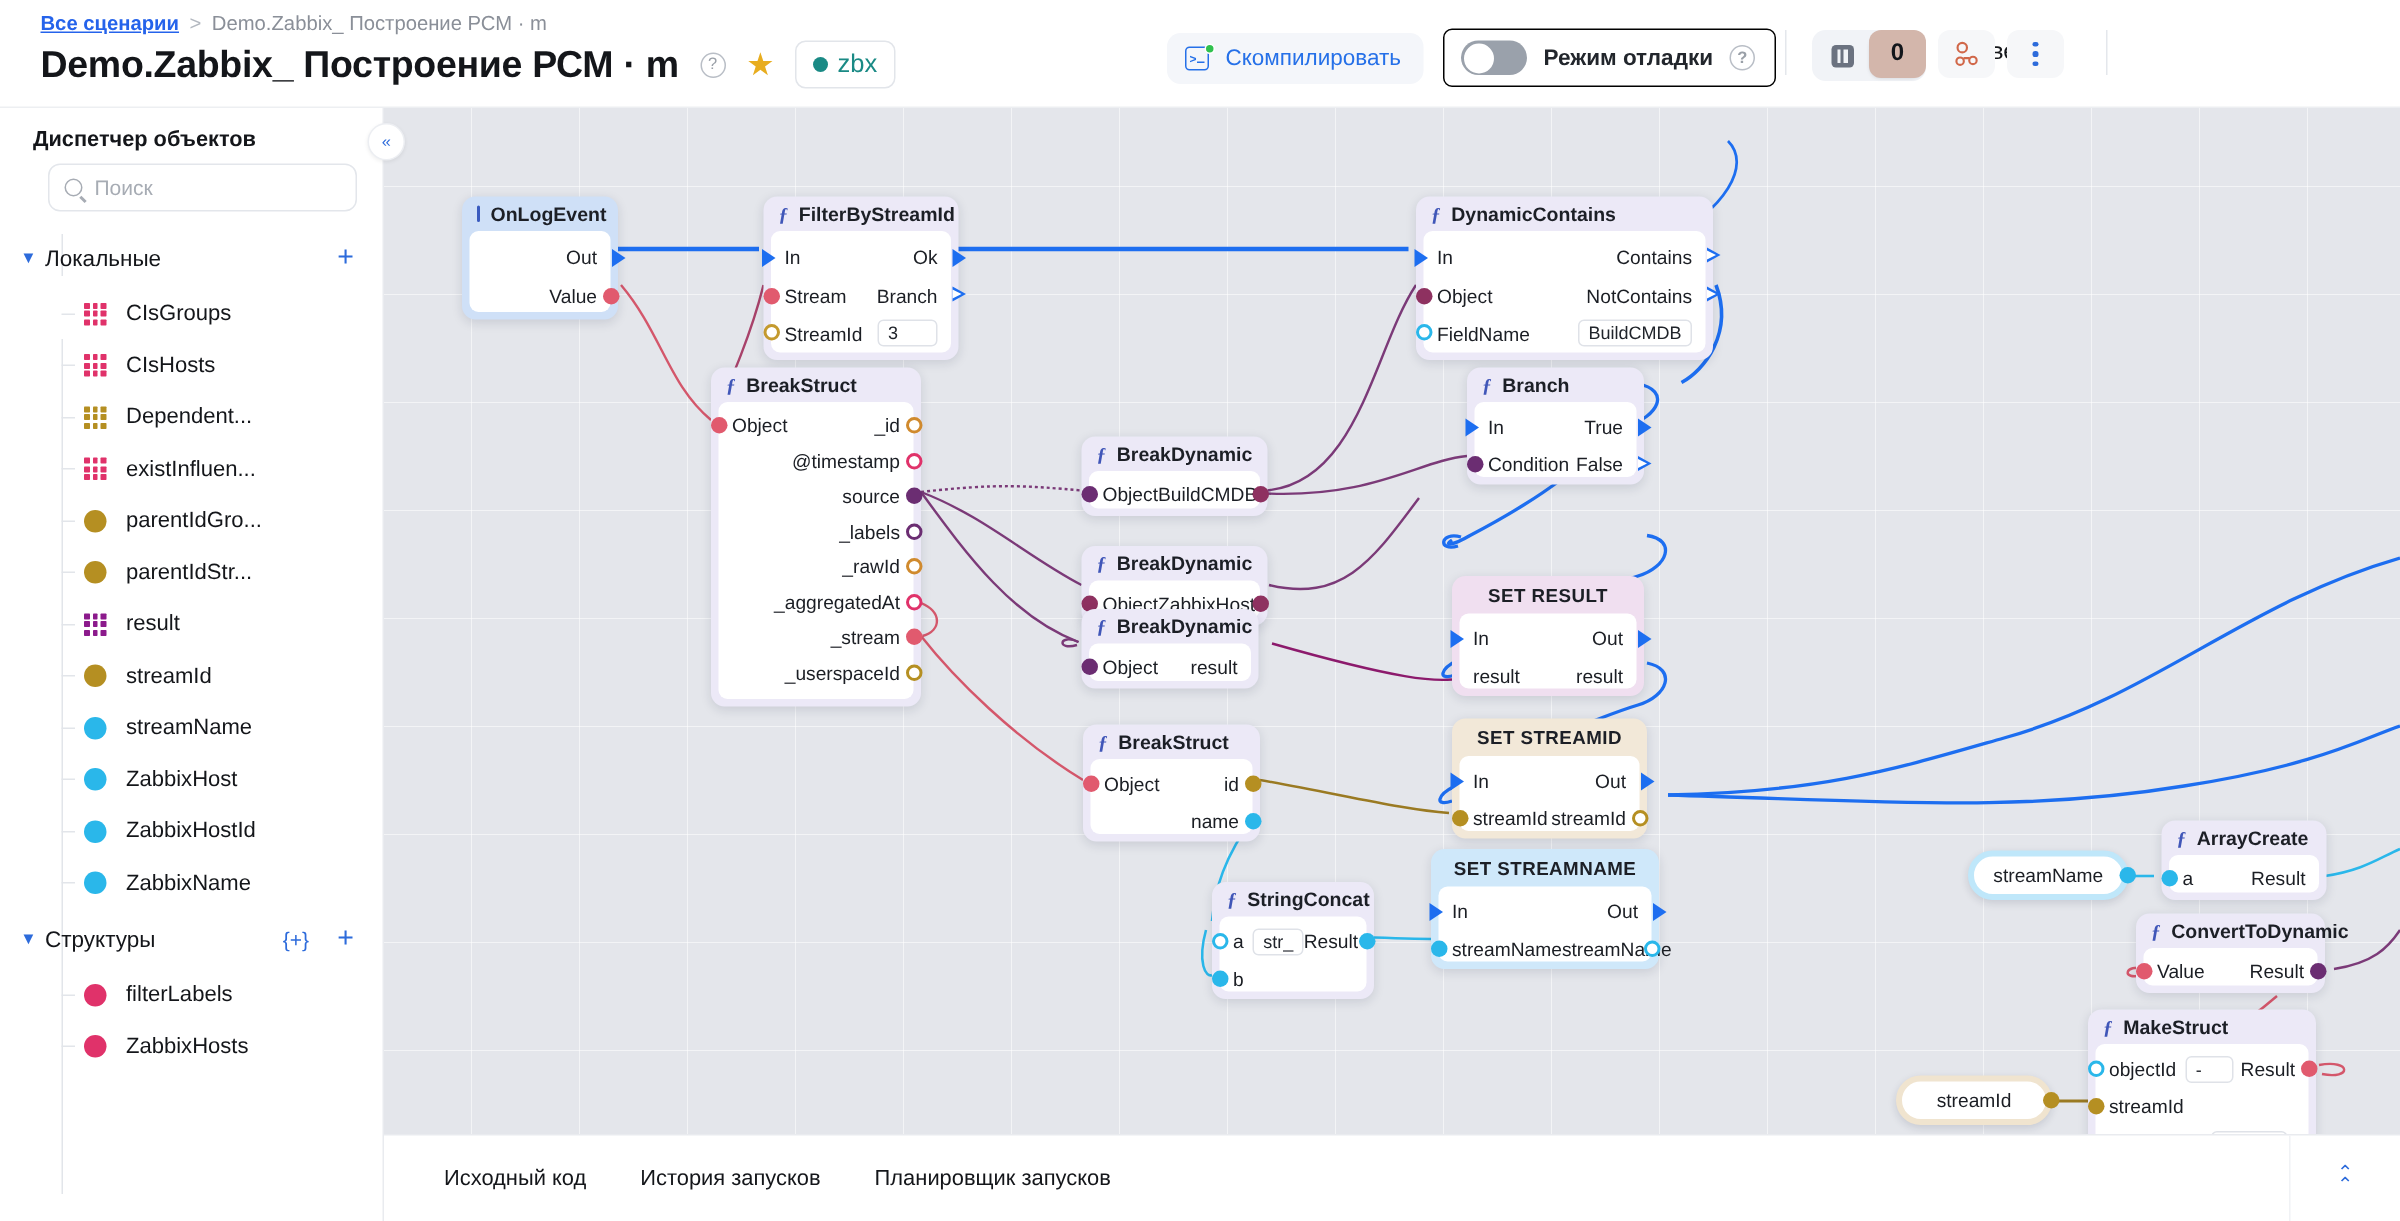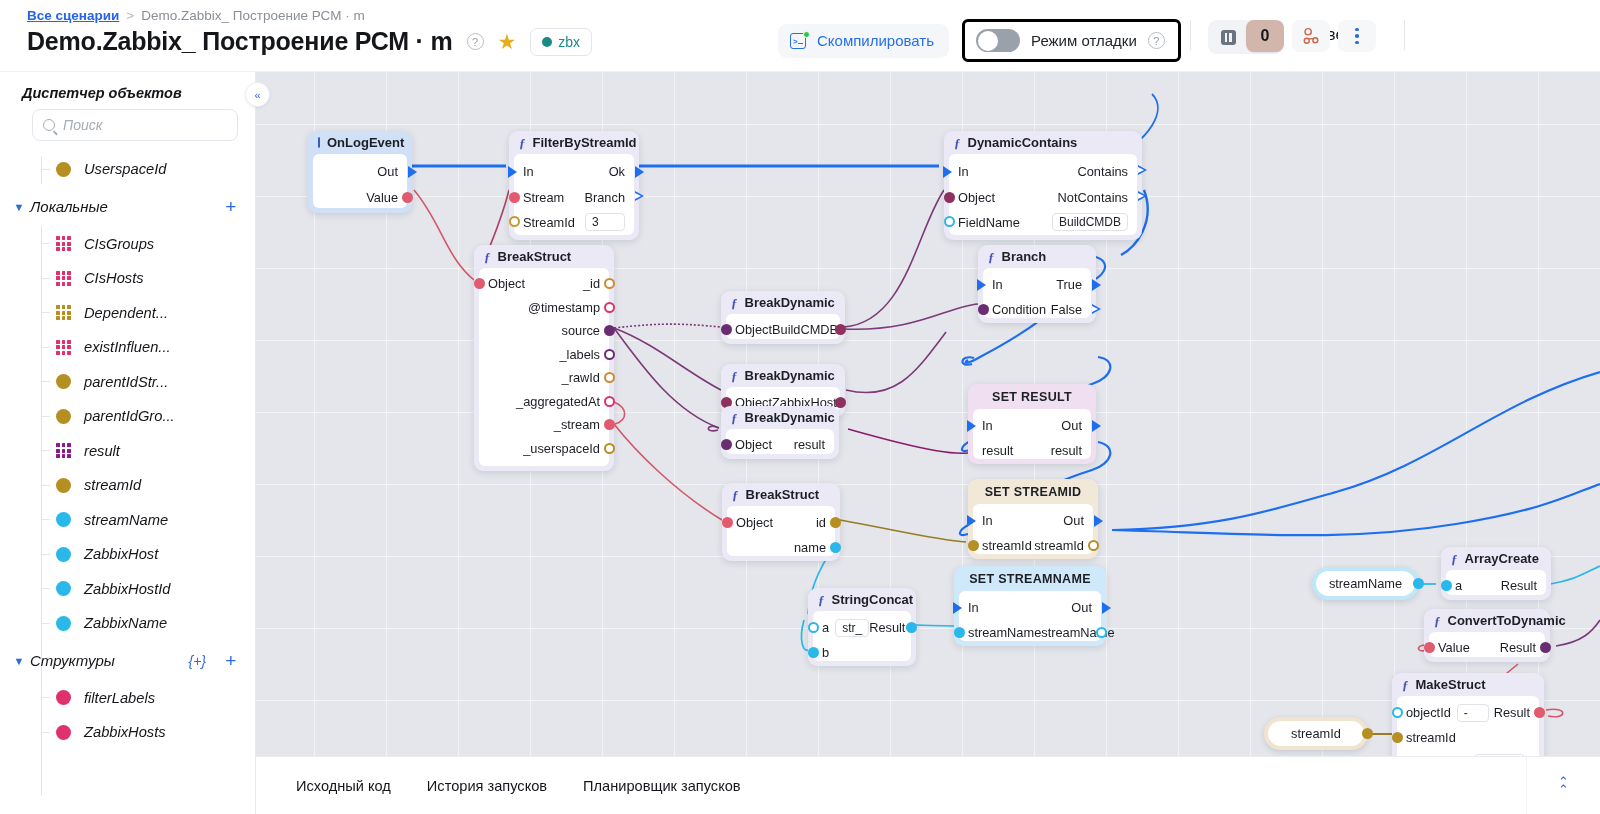--- a/index.html
+++ b/index.html
@@ -18,34 +18,34 @@
   .breadcrumb .crumb-link { color:#2563eb; text-decoration:underline; font-weight:600; cursor:pointer; }
   .breadcrumb .sep { color:#b3b8c0; }
   .page-title-row { position:absolute; left:27px; top:27px; display:flex; align-items:center; gap:14px; }
   .page-title { font-size:25px; font-weight:700; letter-spacing:-0.2px; color:#14161a; white-space:nowrap; }
   .help-circle { width:17px; height:17px; border-radius:50%; border:1.4px solid #b9bec6; color:#9aa0a8;
       font-size:11px; display:flex; align-items:center; justify-content:center; cursor:pointer; }
   .star-icon { color:#e8ad1f; font-size:21px; line-height:1; cursor:pointer; }
   .zbx-badge { display:flex; align-items:center; gap:6px; border:1px solid #e2e5ea; border-radius:7px;
       padding:5px 11px; background:#fff; cursor:pointer; }
   .zbx-badge .dot { width:10px; height:10px; border-radius:50%; background:#1a8a85; }
-  .zbx-badge .txt { font-size:14px; color:#1a8a85; }
+  .zbx-badge .txt { font-size:17px; color:#1a8a85; }
 
   .tb-center { position:absolute; left:778px; top:19px; display:flex; align-items:center; gap:13px; }
   .compile-btn { display:flex; align-items:center; gap:8px; background:#f4f6fa; border-radius:9px;
       padding:8px 15px 8px 12px; cursor:pointer; }
   .compile-btn .lbl { color:#2570e8; font-size:15px; }
   .ci { position:relative; width:19px; height:18px; }
   .ci .box { position:absolute; left:0; top:1px; width:16px; height:16px; border:1.6px solid #2570e8; border-radius:3px; }
   .ci .chev { position:absolute; left:3px; top:5px; color:#2570e8; font-size:8px; font-weight:700; }
   .ci .und { position:absolute; left:8px; top:11px; width:5px; height:1.6px; background:#2570e8; }
   .ci .gdot { position:absolute; right:-1px; top:-1px; width:7px; height:7px; border-radius:50%; background:#30c14e; border:1px solid #fff; }
 
-  .debug-box { display:flex; align-items:center; gap:11px; border:3px solid #000000; border-radius:6px;
-      padding:7px 13px 7px 11px; background:#fff; }
+  .debug-box { display:flex; align-items:center; gap:11px; border:1px solid #000000; border-radius:6px;
+      padding:7px 13px 7px 11px; background:#fff;font-weight:bold; }
   .toggle { width:44px; height:23px; border-radius:12px; background:#9aa1ab; position:relative; cursor:pointer; }
   .toggle .knob { position:absolute; left:1.5px; top:1.5px; width:20px; height:20px; border-radius:50%; background:#fff; }
   .debug-box .lbl { font-size:15px; color:#22262c; }
 
   .vdiv { position:absolute; width:1px; height:30px; background:#e4e7ec; top:20px; }
   .run-group { position:absolute; left:1208px; top:20px; display:flex; align-items:center; gap:2px;
       background:#f1f3f7; border-radius:9px; padding:3px; }
   .rg-btn { width:34px; height:28px; border-radius:7px; display:flex; align-items:center; justify-content:center; cursor:pointer; }
   .rg-btn.active { background:#fff; box-shadow:0 1px 3px rgba(0,0,0,.14); }
   .pause-ico { width:15px; height:15px; background:#6b7280; border-radius:3px; position:relative; }
@@ -59,21 +59,21 @@
   .tb-right { position:absolute; right:20px; top:20px; display:flex; align-items:center; gap:8px; }
   .count-badge { width:38px; height:32px; border-radius:8px; background:#d3b6ab; display:flex;
       align-items:center; justify-content:center; font-size:16px; font-weight:700; color:#12161b; cursor:pointer; }
   .icon-sq { width:38px; height:32px; border-radius:8px; background:#f6f7f9; display:flex;
       align-items:center; justify-content:center; cursor:pointer; }
   .kebab { display:flex; flex-direction:column; gap:3px; }
   .kebab i { width:3.5px; height:3.5px; border-radius:50%; background:#2d6bdb; display:block; }
   .hdr-sep { position:absolute; left:0; top:71px; width:1600px; height:1px; background:#edeff2; }
 
   
-  .sidebar { position:absolute; left:0; top:72px; width:256px; height:742px; background:#fff; border-right:1px solid #e9ebef;font-style:italic; }
+  .sidebar { position:absolute; left:0; top:72px; width:256px; height:742px; background:#fff; border-right:1px solid #e9ebef; }
   .sb-title { position:absolute; left:22px; top:13px; font-size:14.5px; font-weight:700; color:#14161a; }
   .sb-search { position:absolute; left:32px; top:37px; width:206px; height:32px; border:1px solid #e3e6eb;
       border-radius:8px; display:flex; align-items:center; gap:8px; padding:0 10px; background:#fff; cursor:text; }
   .sb-search .ph { font-size:14px; color:#a7acb4; }
   .mag { width:12px; height:12px; border:1.5px solid #a7acb4; border-radius:50%; position:relative; flex:none; }
   .mag:after { content:""; position:absolute; right:-4px; bottom:-3px; width:5px; height:1.5px;
       background:#a7acb4; transform:rotate(45deg); }
   .collapse-btn { position:absolute; left:245px; top:82px; width:25px; height:25px; border-radius:50%;
       background:#fff; border:1px solid #eceef2; display:flex; align-items:center; justify-content:center;
       color:#2d6bdb; font-size:11px; z-index:30; cursor:pointer; box-shadow:0 1px 3px rgba(0,0,0,.07); }
@@ -233,25 +233,20 @@
   <div class="sidebar">
     <div class="sb-title">Диспетчер объектов</div>
     <div class="sb-search">
       <span class="mag"></span>
       <span class="ph">Поиск</span>
     </div>
     <div class="tree">
       <div class="tvert" style="top:4px;height:28px;"></div>
       <div class="tvert" style="top:74px;height:570px;"></div>
       <div id="tree-mount">
-          <div class="tree-row leaf">
-            <span class="tconn"></span>
-            <span class="dot-ico" style="background:#b58f22"></span>
-            <span class="lbl">UserspaceId</span>
-          </div>
           <div class="grp-row">
             <span class="chev">▼</span>
             <span class="gl">Локальные</span>
             <span class="plus">+</span>
           </div>
           <div class="tree-row leaf">
             <span class="tconn"></span>
             <span class="grid-ico">
               <i style="background:#e0326a"></i>
               <i style="background:#e0326a"></i>
@@ -306,26 +301,26 @@
               <i style="background:#e0326a"></i>
               <i style="background:#e0326a"></i>
               <i style="background:#e0326a"></i>
               <i style="background:#e0326a"></i>
             </span>
             <span class="lbl">existInfluen...</span>
           </div>
           <div class="tree-row leaf">
             <span class="tconn"></span>
             <span class="dot-ico" style="background:#b58f22"></span>
+            <span class="lbl">parentIdGro...</span>
+          </div>
+          <div class="tree-row leaf">
+            <span class="tconn"></span>
+            <span class="dot-ico" style="background:#b58f22"></span>
             <span class="lbl">parentIdStr...</span>
-          </div>
-          <div class="tree-row leaf">
-            <span class="tconn"></span>
-            <span class="dot-ico" style="background:#b58f22"></span>
-            <span class="lbl">parentIdGro...</span>
           </div>
           <div class="tree-row leaf">
             <span class="tconn"></span>
             <span class="grid-ico">
               <i style="background:#8c1a8c"></i>
               <i style="background:#8c1a8c"></i>
               <i style="background:#8c1a8c"></i>
               <i style="background:#8c1a8c"></i>
               <i style="background:#8c1a8c"></i>
               <i style="background:#8c1a8c"></i>

